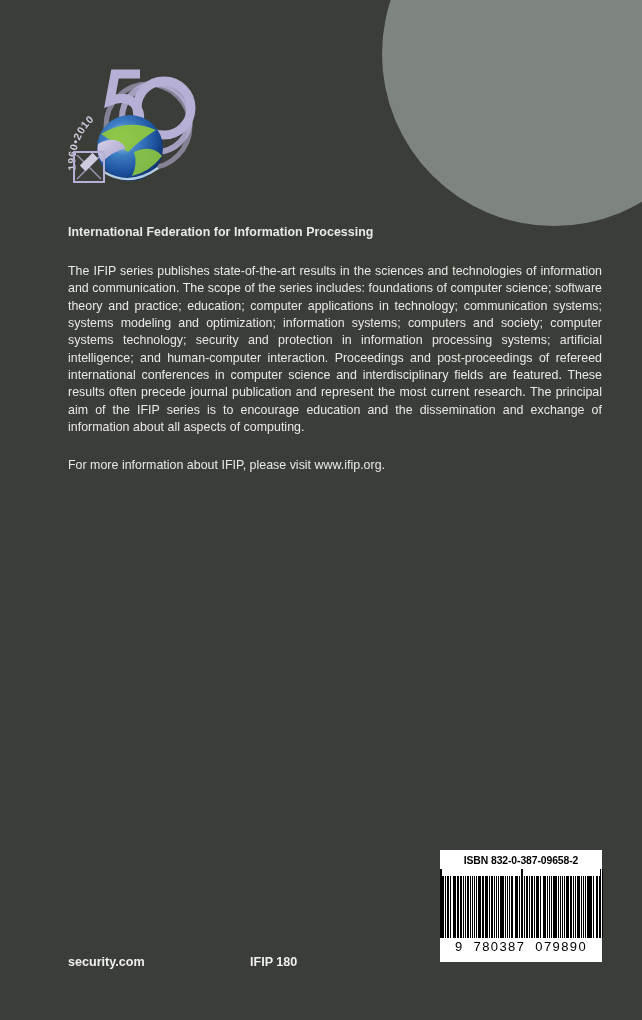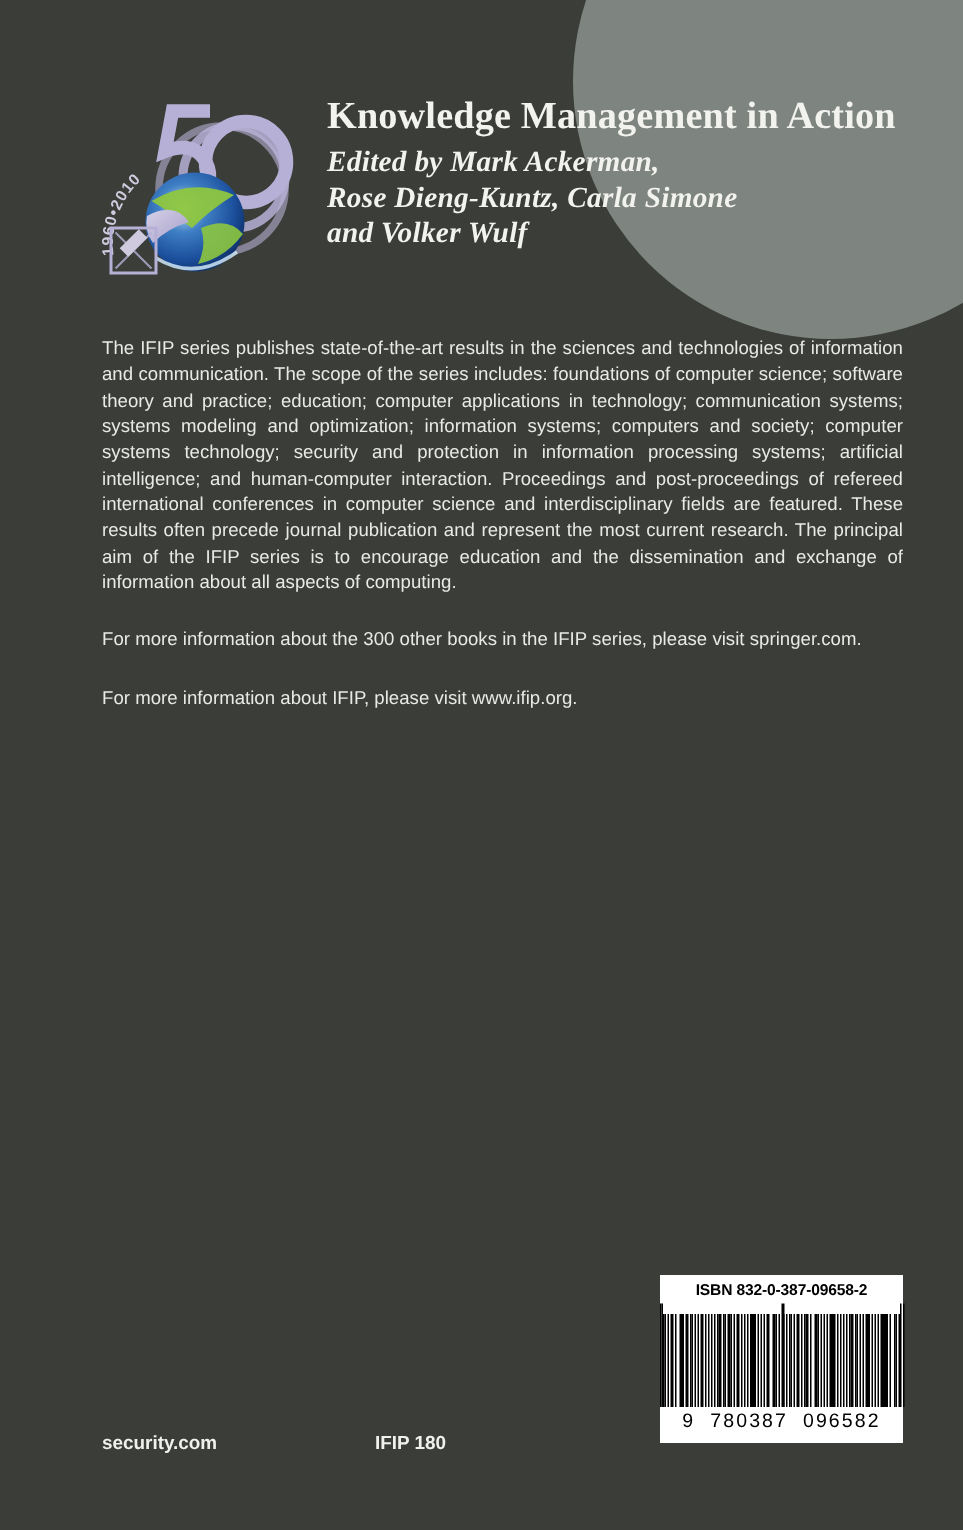--- a/index.html
+++ b/index.html
@@ -191,33 +191,25 @@
         <path d="M 36 116 Q 62 132 90 112" stroke="#cfe6f7" stroke-width="2.4" fill="none" opacity="0.85"></path>
 
         <g>
           <rect x="6" y="96" width="30" height="30" fill="none" stroke="#b7b0d6" stroke-width="2"></rect>
           <path d="M 9 123 L 33 99 M 9 99 L 33 123" stroke="#b7b0d6" stroke-width="1.4" opacity="0.8"></path>
           <rect x="12" y="102" width="18" height="8" fill="#cfcade" transform="rotate(-45 21 106)"></rect>
         </g>
       </svg>
     </div>
 
-    <div class="title-block">
-      <h1 class="book-title">Knowledge Management in Action</h1>
-      <div class="editors">
-        <div>Edited by Mark Ackerman,</div>
-        <div>Rose Dieng-Kuntz, Carla Simone</div>
-        <div>and Volker Wulf</div>
-      </div>
-    </div>
   </div>
 
   <div class="body-area">
+    <div class="series-heading">International Federation for Information Processing</div>
     <p class="body-para">The IFIP series publishes state-of-the-art results in the sciences and technologies of information and communication. The scope of the series includes: foundations of computer science; software theory and practice; education; computer applications in technology; communication systems; systems modeling and optimization; information systems; computers and society; computer systems technology; security and protection in information processing systems; artificial intelligence; and human-computer interaction. Proceedings and post-proceedings of refereed international conferences in computer science and interdisciplinary fields are featured. These results often precede journal publication and represent the most current research. The principal aim of the IFIP series is to encourage education and the dissemination and exchange of information about all aspects of computing.</p>
-    <p class="body-para">For more information about the 300 other books in the IFIP series, please visit springer.com.</p>
     <p class="body-para">For more information about IFIP, please visit www.ifip.org.</p>
   </div>
 
   <div class="barcode-box">
     <div class="isbn-text">ISBN 832-0-387-09658-2</div>
     <div class="bars" id="bars">
         <div class="bar" style="width: 1.4px; height: 69px;"></div>
         <div class="bar" style="width: 1.4px; height: 69px; background: transparent;"></div>
         <div class="bar" style="width: 1.4px; height: 69px;"></div>
         <div class="bar" style="width: 2px; height: 62px;"></div>
@@ -401,21 +393,21 @@
         <div class="bar" style="width: 2px; height: 62px; background: transparent;"></div>
         <div class="bar" style="width: 1.4px; height: 69px;"></div>
         <div class="bar" style="width: 1.4px; height: 69px; background: transparent;"></div>
         <div class="bar" style="width: 1.4px; height: 69px;"></div>
       </div>
     <div class="barcode-digits">
       <span>9</span>
       <span style="width:8px"></span>
       <span>780387</span>
       <span style="width:8px"></span>
-      <span>096582</span>
+      <span>079890</span>
     </div>
   </div>
 
   <div class="footer">
     <span class="springer">security.com</span>
     <span class="ifip-num">IFIP 180</span>
   </div>
 
 </div>
 

